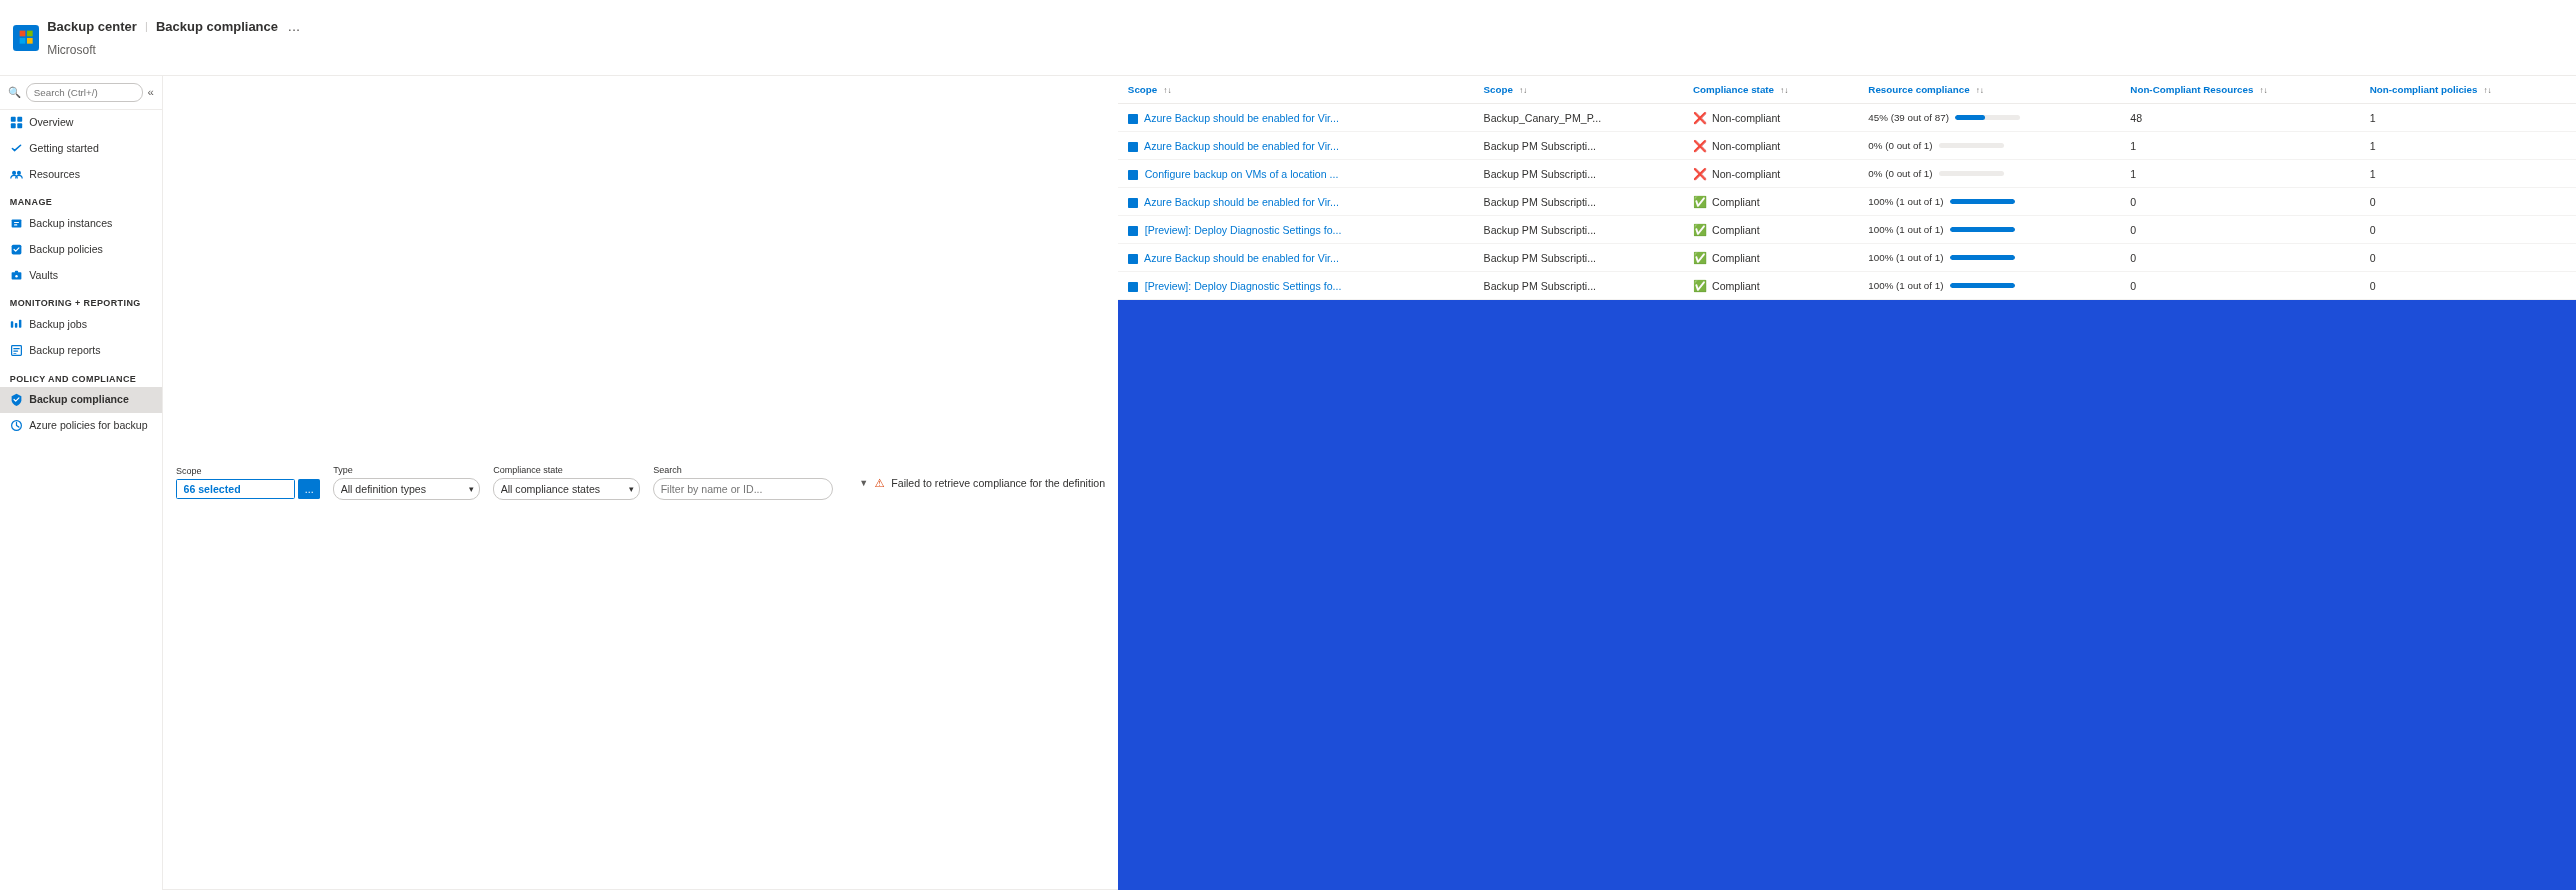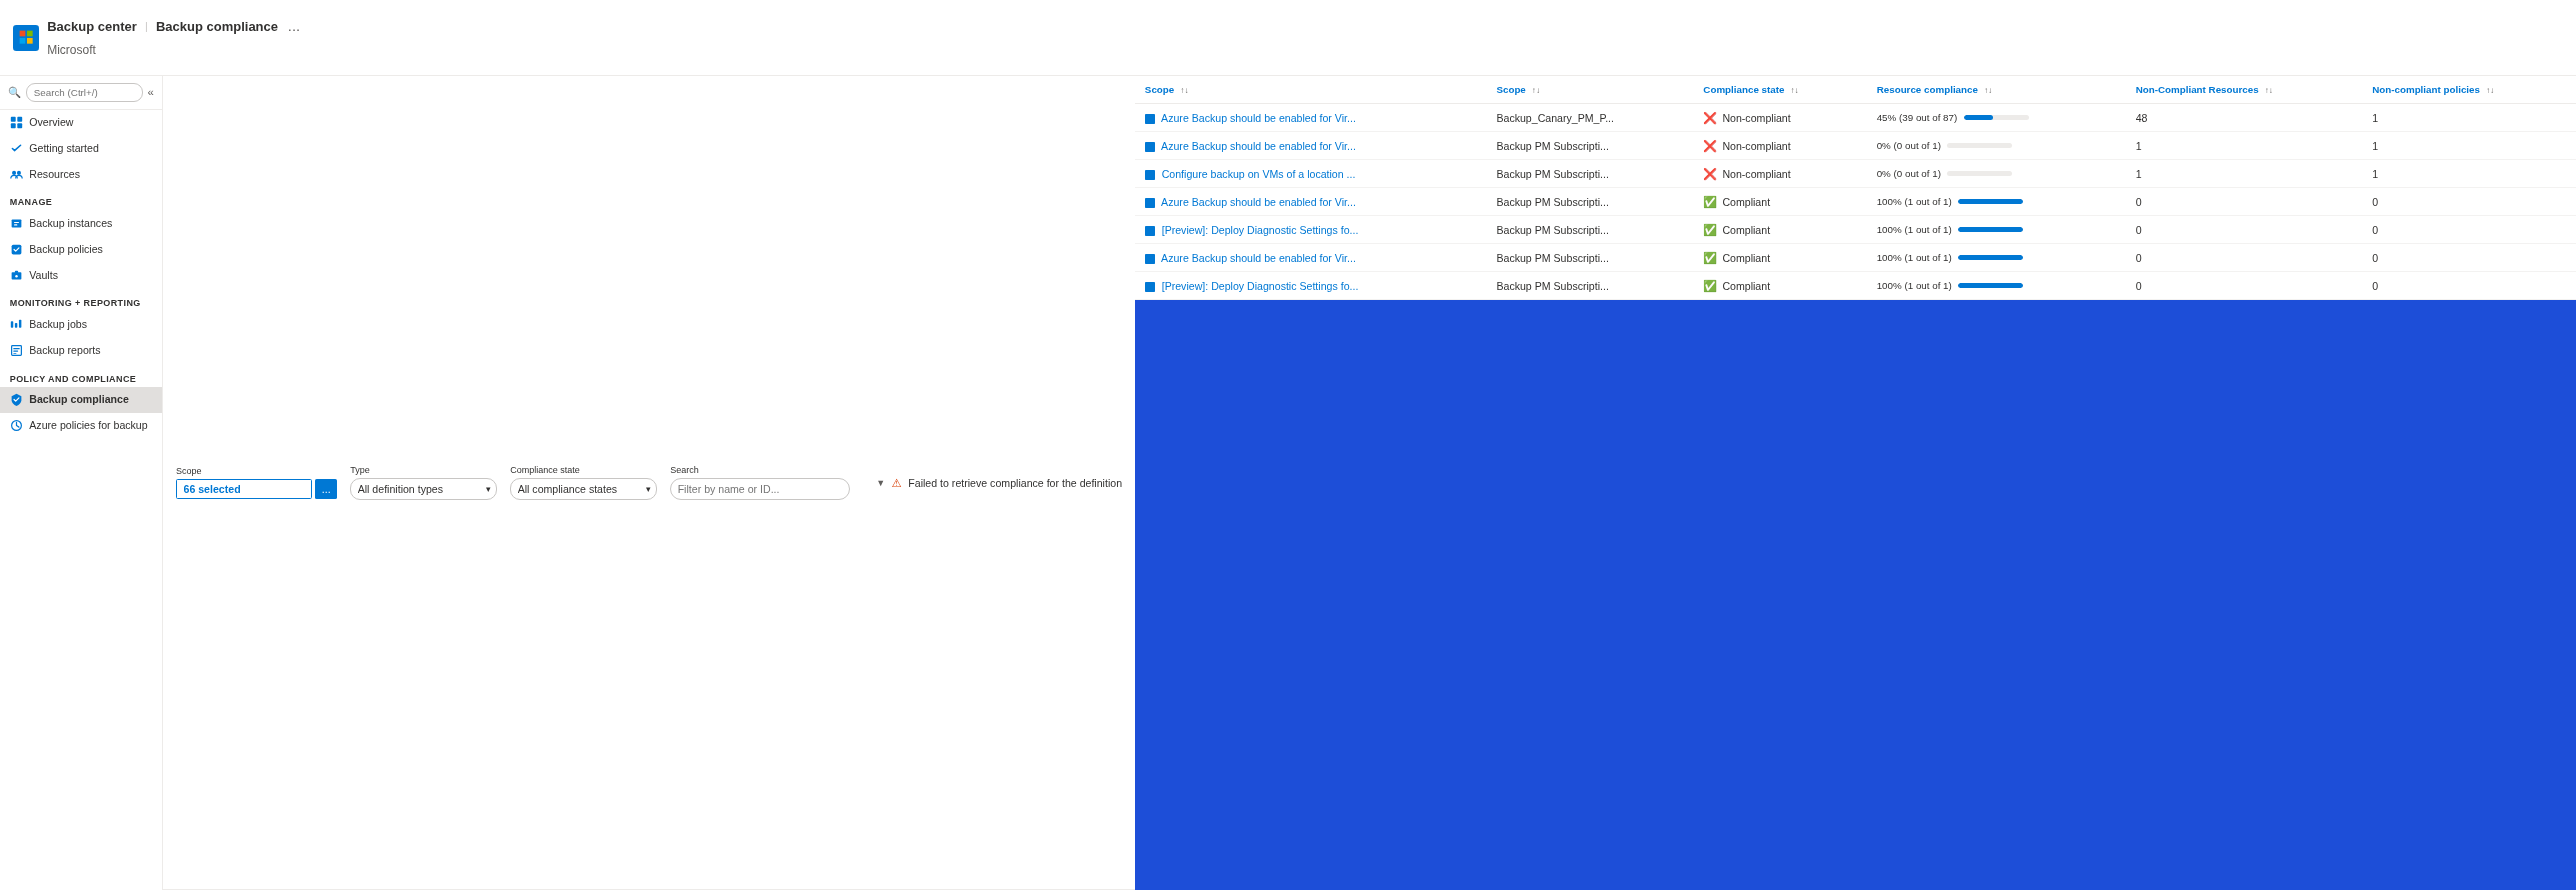--- a/index.html
+++ b/index.html
@@ -31,21 +31,21 @@
     .sidebar-section-label { padding: 9.8px 9.8px 3.3px; font-size: 9px; font-weight: 700; color: #323130; text-transform: uppercase; letter-spacing: 0.4px; }
 
     
     .content { flex: 1; display: flex; flex-direction: row; overflow: hidden; background: #1d4ed8; }
 
     
     .filter-bar { background: #fff; padding: 8.2px 13px; border-bottom: 0.8px solid #edebe9; display: flex; align-items: center; gap: 13px; flex-wrap: wrap; }
     .filter-group { display: flex; flex-direction: column; gap: 3.3px; }
     .filter-label { font-size: 9px; color: #323130; font-weight: 400; }
     .filter-input-wrap { display: flex; align-items: center; gap: 3.3px; }
-    .scope-input { border: 1.6px solid #0078d4; border-radius: 1.6px; padding: 3.3px 6.5px; font-size: 10.6px; color: #0078d4; font-weight: 600; width: 136px; outline: none; }
+    .scope-input { border: 1.6px solid #0078d4; border-radius: 1.6px; padding: 3.3px 6.5px; font-size: 10.6px; color: #0078d4; font-weight: 600; width: 119px; outline: none; }
     .scope-btn { background: #0078d4; border: none; color: #fff; padding: 4.1px 6.5px; cursor: pointer; border-radius: 1.6px; font-size: 10.6px; }
     .select-dropdown { border: 0.8px solid #c8c6c4; border-radius: 10px; padding: 4.1px 23px 4.1px 6.5px; font-size: 10.6px; color: #323130; background: #fff; appearance: none; cursor: pointer; min-width: 147px; outline: none; }
     .select-wrap { position: relative; }
     .select-wrap::after { content: '▾'; position: absolute; right: 6.5px; top: 50%; transform: translateY(-50%); pointer-events: none; color: #323130; font-size: 9px; }
     .search-filter-input { border: 0.8px solid #c8c6c4; border-radius: 11px; padding: 4.1px 6.5px; font-size: 10.6px; color: #a19f9d; min-width: 180px; outline: none; }
 
     
     .warning-banner { background: #fff; padding: 6.5px 13px; border-bottom: 0.8px solid #edebe9; display: flex; align-items: center; gap: 6.5px; font-size: 10.6px; color: #323130; }
 
     

